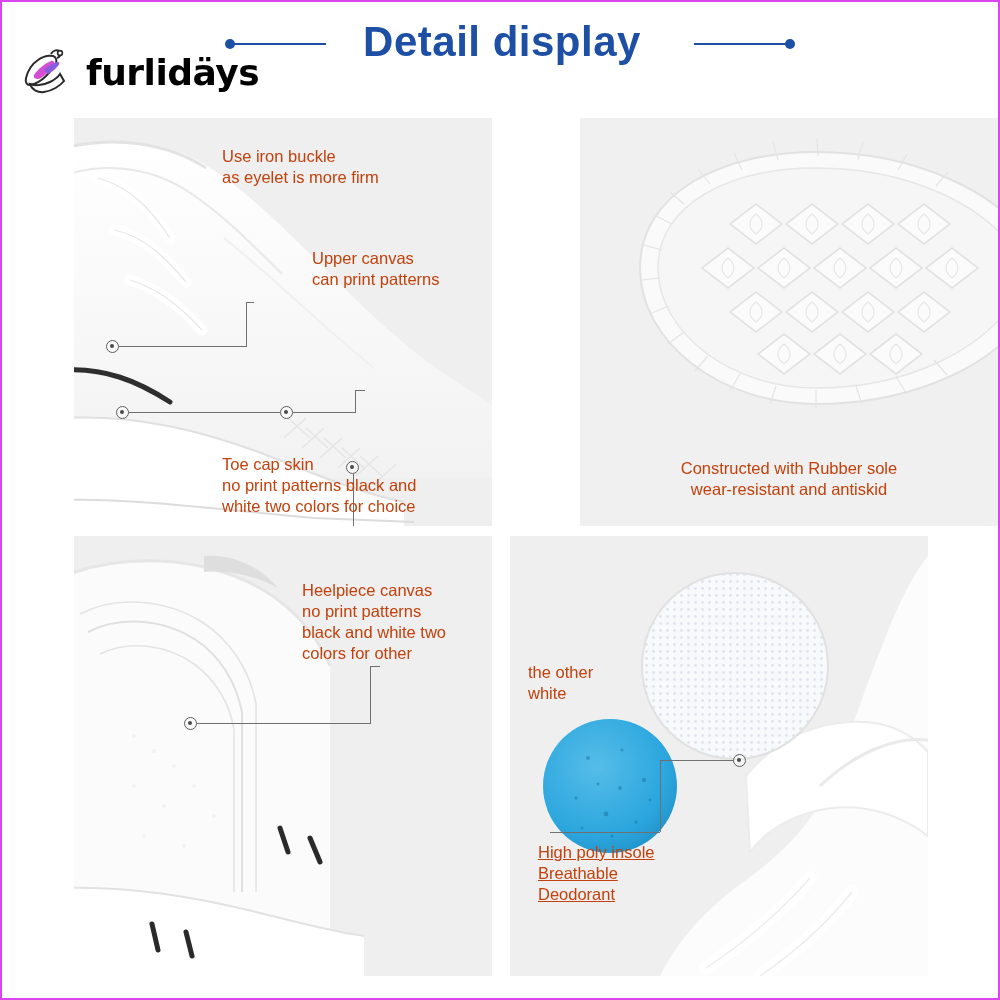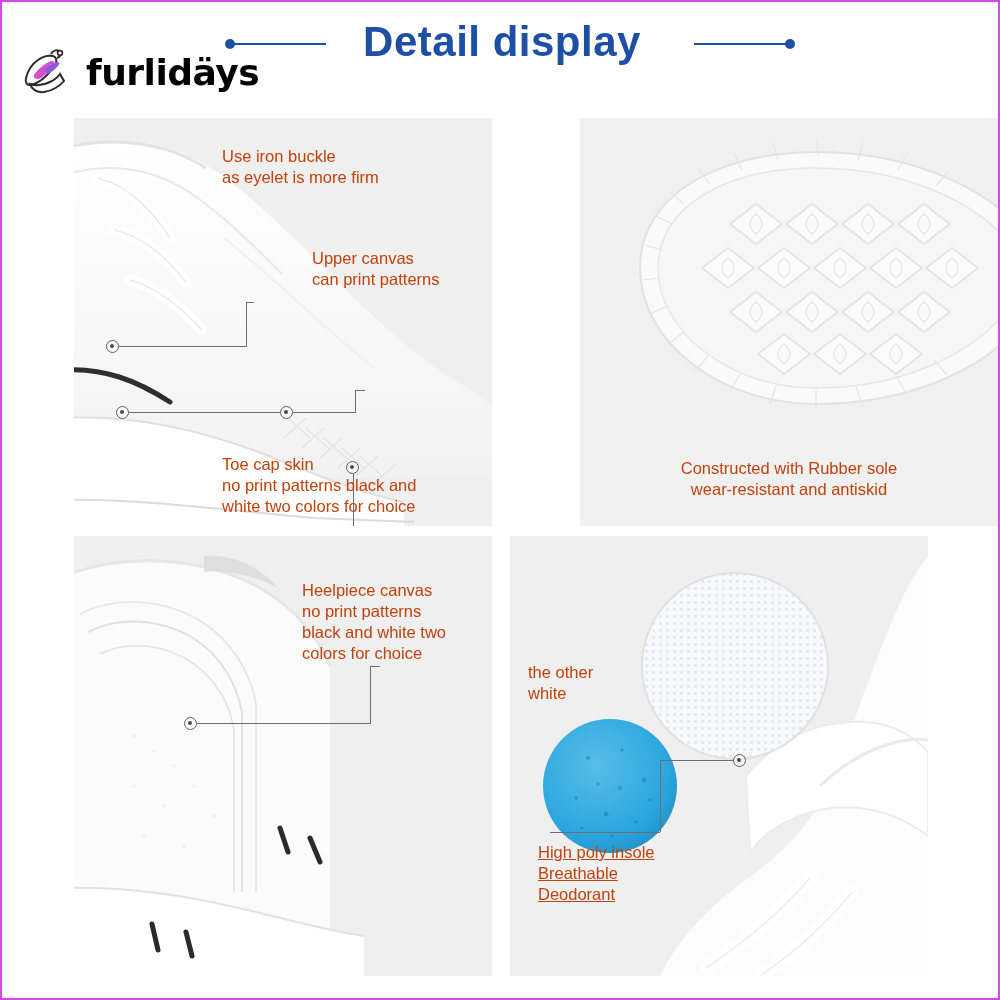--- a/index.html
+++ b/index.html
@@ -372,21 +372,21 @@
       <path d="M112 396 L118 420" stroke="#2a2a2a" stroke-width="5" stroke-linecap="round"></path>
     </svg>
 
     <div class="marker" style="left:110px; top:181px;"></div>
     <div class="leader" style="left:123px; top:187px; width:173px;"></div>
     <div class="leader-v" style="left:296px; top:130px; height:58px;"></div>
     <div class="leader" style="left:296px; top:130px; width:10px;"></div>
     <div class="caption" style="left:228px; top:44px; width:200px;">Heelpiece canvas
 no print patterns
 black and white two
-colors for choice</div>
+colors for other</div>
   </div>
 
   <div class="panel" id="panel-insole">
     <svg width="418" height="440" viewBox="0 0 418 440">
       <defs>
         <pattern id="meshPat" width="7" height="7" patternUnits="userSpaceOnUse">
           <rect width="7" height="7" fill="#f7f9fc"></rect>
           <circle cx="3.5" cy="3.5" r="1.4" fill="#dfe5ee"></circle>
         </pattern>
         <radialGradient id="blueGrad" cx="40%" cy="35%" r="75%">

